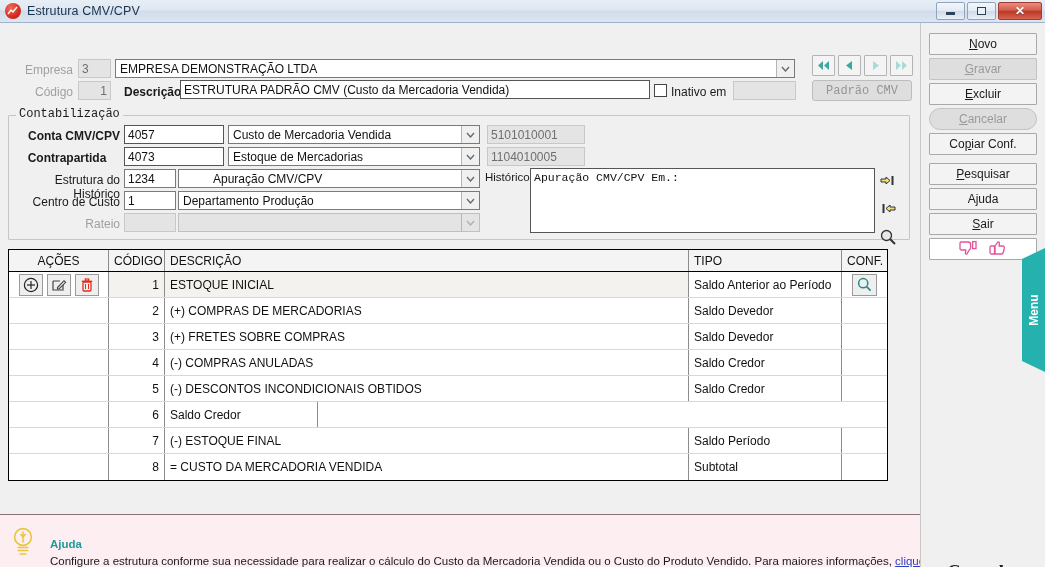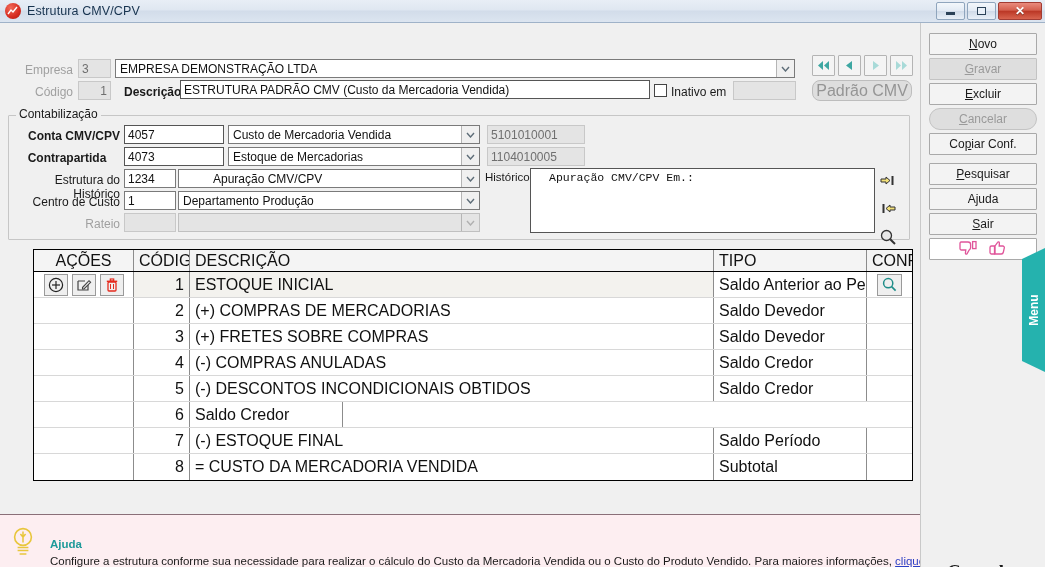--- a/index.html
+++ b/index.html
@@ -88,34 +88,35 @@
     padding: 0 3px;
   }
 
   
   .navbtn {
     width: 23px; height: 21px; border: 1px solid #b4b4b4; background: #f4f4f4;
     display: flex; align-items: center; justify-content: center; border-radius: 1px;
   }
   .padraobtn {
     width: 100px; height: 21px; border: 1px solid #bdbdbd; background: #dedede;
-    color: #959595; font-size: 16px; display:flex; align-items:center; justify-content:center;
-    border-radius: 8px;
+    color: #959595; font-size: 12px; display:flex; align-items:center; justify-content:center;
+    border-radius: 3px;
+    font-family: Liberation Mono, monospace;
   }
 
   .chk {
     width: 13px; height: 13px; border: 1px solid #444; background: #fff;
     display:inline-block; vertical-align: middle;
   }
 
   
   .grid {
     position: absolute; left: 8px; top: 226px; width: 880px;
     border: 1px solid #000; background: #fff;
-    font-size: 16px; color: #111; margin-left: 25px;
+    font-size: 12px; color: #111;
   }
   .grow { display: flex; height: 26px; align-items: stretch; }
   .ghead { height: 22px; background: #f4f4f4; border-bottom: 1px solid #000; }
   .gcell { display:flex; align-items:center; padding: 0 5px; overflow:hidden; white-space:nowrap; }
   .gcell.num { justify-content: flex-end; padding-right: 5px; }
   .c-acoes { width: 100px; flex: none; border-right: 1px solid #8c8c8c; justify-content:center;}
   .c-codigo { width: 56px; flex: none; border-right: 1px solid #8c8c8c; }
   .c-desc { flex: 1 1 auto; border-right: 1px solid #8c8c8c; }
   .c-tipo { width: 153px; flex: none; border-right: 1px solid #8c8c8c; }
   .c-conf { width: 45px; flex: none; justify-content: center; }
@@ -175,21 +176,21 @@
     border-left: 23px solid transparent; border-top: 11px solid #25b2ae;
   }
   .menutab span {
     position: absolute; left: 50%; top: 50%;
     transform: translate(-50%,-50%) rotate(-90deg);
     font-size: 12px; font-weight: bold; color: #ffffff; white-space: nowrap;
   }
   .hist-icons { position: absolute; display:flex; flex-direction: column; gap: 10px; align-items:center; }
   textarea.hist {
     border: 1px solid #555; font-family: "Liberation Mono", monospace;
-    font-size: 11.5px; color: #111; padding: 2px 18px; resize: none; outline: none;
+    font-size: 11.5px; color: #111; padding: 2px 3px; resize: none; outline: none;
     background: #fff; line-height: 14px;
   }
 </style>
 </head>
 <body>
 
 <div id="app">
 
   <div class="titlebar">
     <div class="tb-icon">
@@ -253,21 +254,21 @@
       <div class="navbtn">
         <svg width="13" height="11" viewBox="0 0 13 11">
             <polygon points="1,1 6,5.5 1,10" fill="#a8dad8"></polygon>
             <polygon points="7,1 12,5.5 7,10" fill="#a8dad8"></polygon>
           </svg>
       </div>
     </div>
     <div class="padraobtn" style="position:absolute; left:812px; top:57px;">Padrão CMV</div>
 
     <div class="group" style="left:8px; top:92px; width:902px; height:125px;"></div>
-    <div class="group-title" style="left:16px; top:84px;">Contabilização</div>
+    <div class="group-title" style="left:16px; top:84px;font-family:Liberation Mono, monospace;">Contabilização</div>
 
     <div class="lbl b" style="position:absolute; left:14px; top:106px; width:106px; text-align:right;">Conta CMV/CPV</div>
     <input class="inp thick" style="position: absolute; left: 124px; top: 102px; width: 100px;" value="4057">
     <div class="combo" style="position:absolute; left:228px; top:102px; width:252px;">
       <span>Custo de Mercadoria Vendida</span>
       <span class="arrow">
         <svg width="9" height="6" viewBox="0 0 9 6">
             <polyline points="1,1 4.5,5 8,1" fill="none" stroke="#5e6d78" stroke-width="1.4"></polyline>
           </svg>
       </span>

